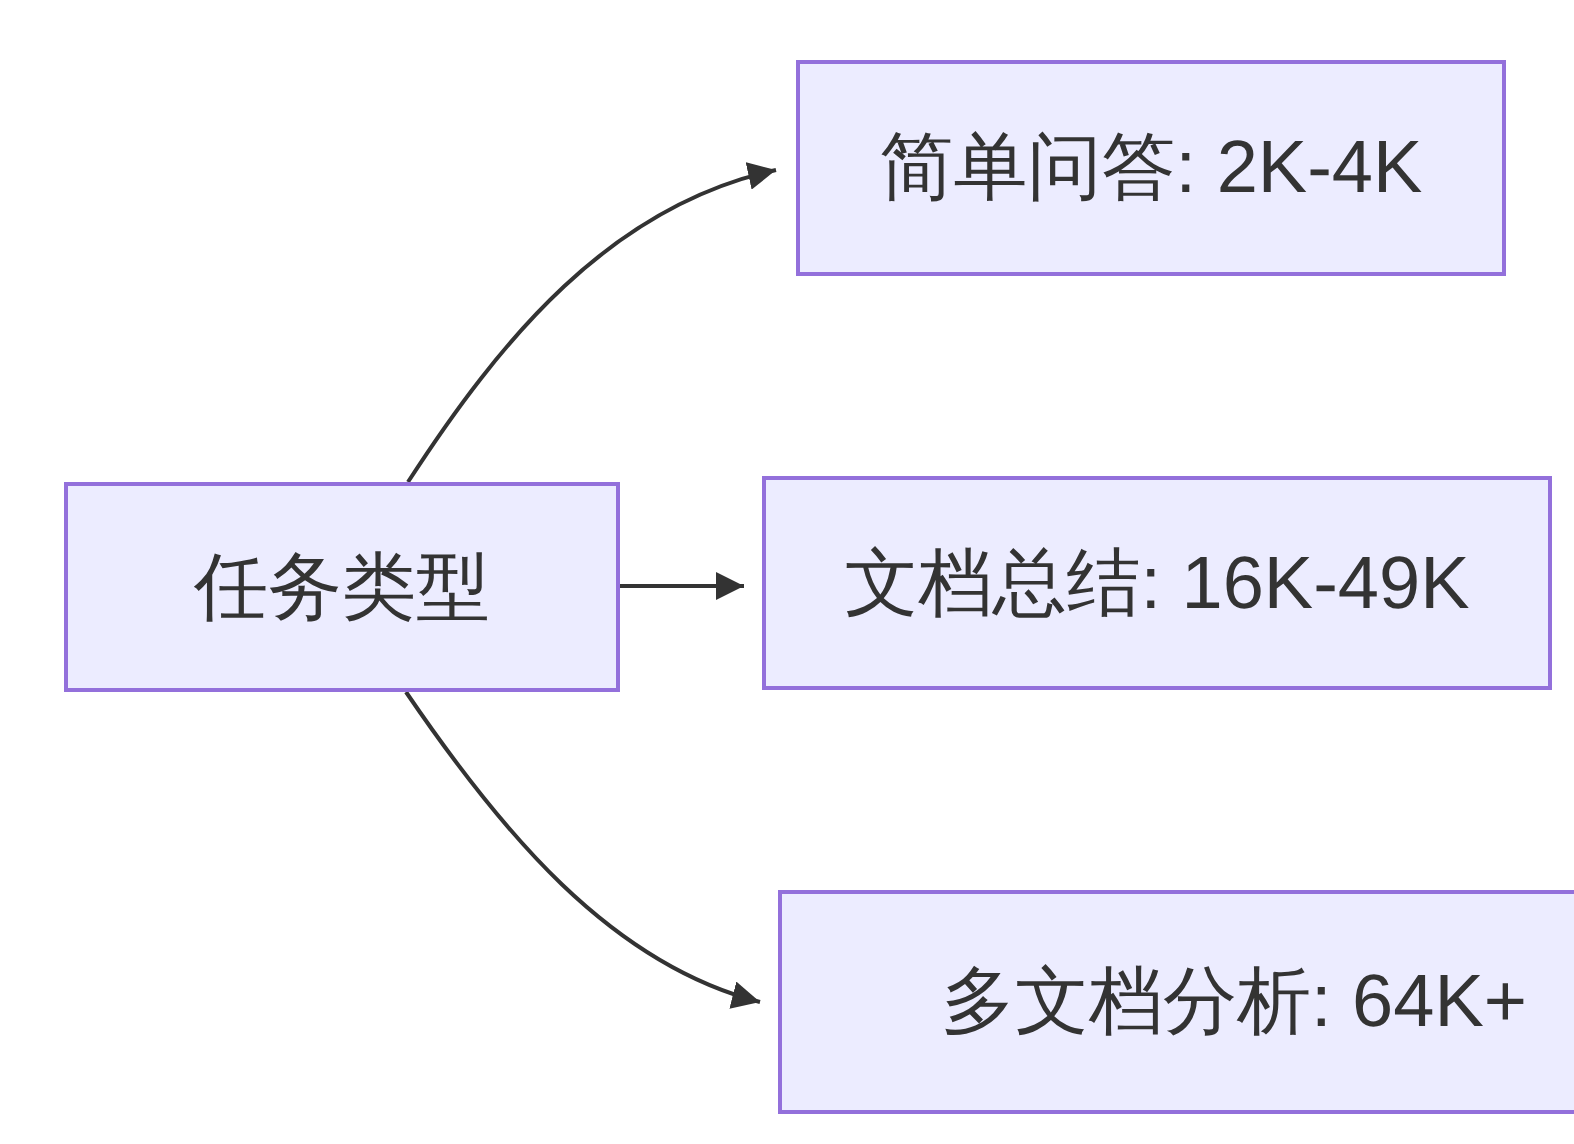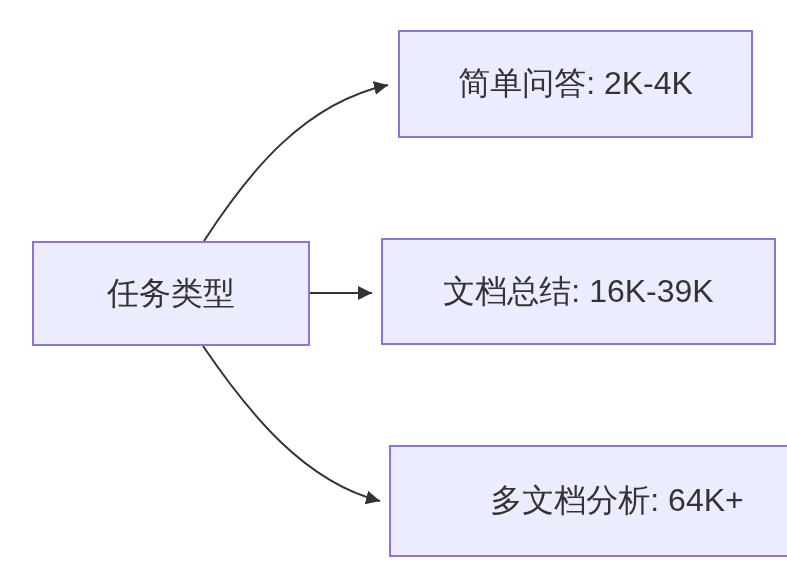--- a/index.html
+++ b/index.html
@@ -34,21 +34,21 @@
   }
   .arrowhead { fill: var(--edge-line); }
   .node {
     position: absolute;
     display: flex;
     align-items: center;
     justify-content: center;
     background: var(--node-fill);
     border: 2px solid var(--node-border);
     color: var(--text);
-    font-size: 32px;
+    font-size: 37px;
     text-align: center;
     white-space: nowrap;
   }
   .node-root   { left: 32px;  top: 241px; width: 278px; height: 105px; }
   .node-top    { left: 398px; top: 30px;  width: 355px; height: 108px; }
   .node-middle { left: 381px; top: 238px; width: 395px; height: 107px; }
   .node-bottom { left: 389px; top: 445px; width: 456px; height: 112px; }
 </style>
 </head>
 <body>
@@ -68,20 +68,20 @@
 
   <div class="node node-root">
     <span>任务类型</span>
   </div>
 
   <div class="node node-top">
     <span>简单问答: 2K-4K</span>
   </div>
 
   <div class="node node-middle">
-    <span>文档总结: 16K-39K</span>
+    <span>文档总结: 16K-49K</span>
   </div>
 
   <div class="node node-bottom">
     <span>多文档分析: 64K+</span>
   </div>
 
 </div>
 
 </body></html>

